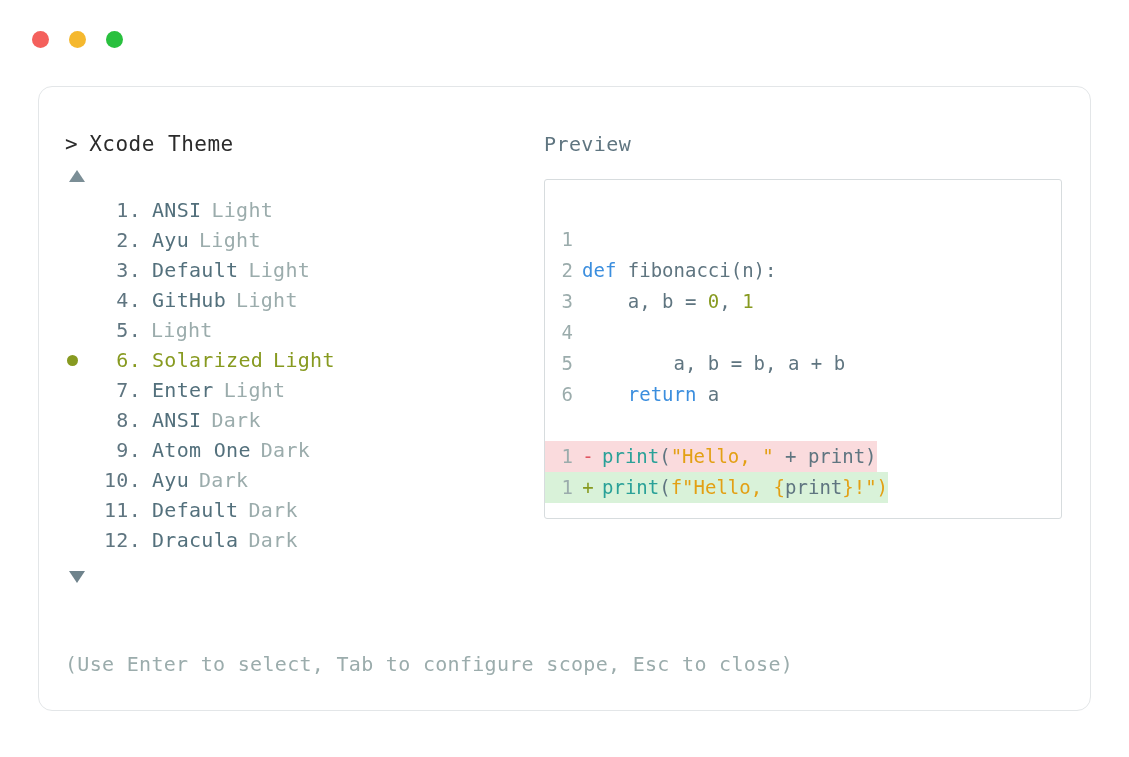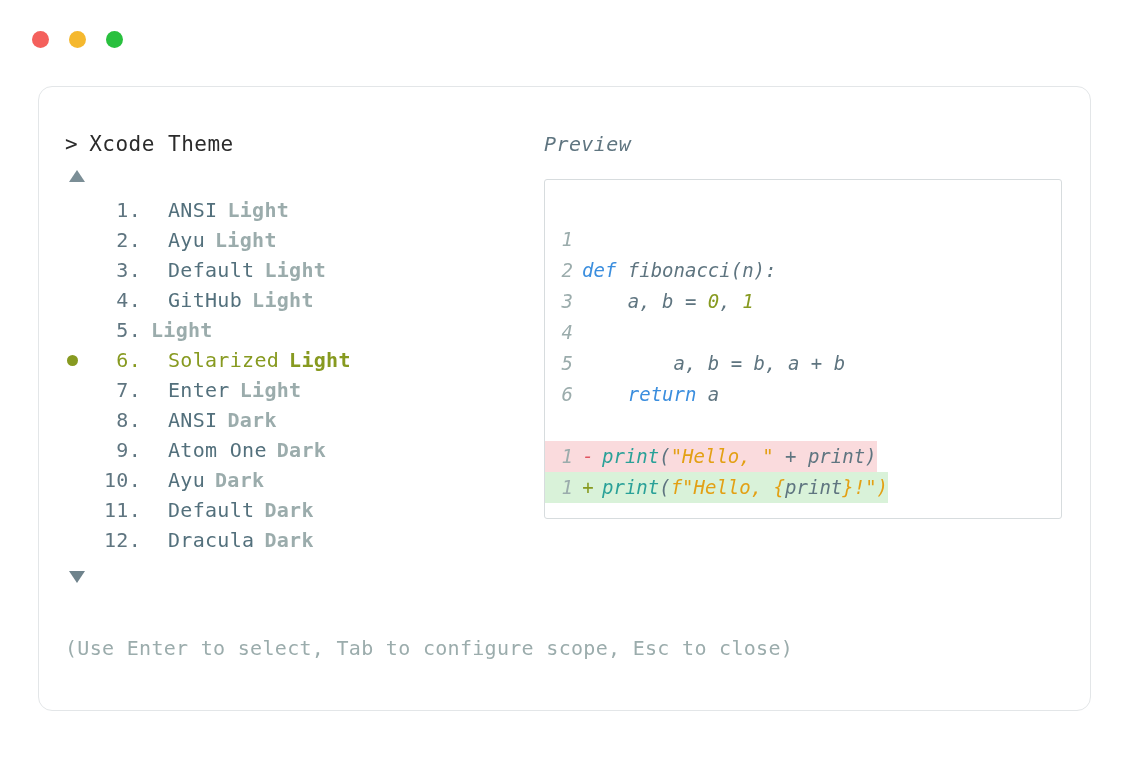--- a/index.html
+++ b/index.html
@@ -121,51 +121,49 @@
     margin-left: 2px;
   }
   .item-num {
     width: 46px;
     flex: 0 0 46px;
     text-align: right;
     color: #5f7580;
   }
   .item-name {
     color: #53707c;
-    margin-left: 27px;
+    margin-left: 11px;
   }
   .item-variant {
     color: #9bacac;
     margin-left: 10px;
-    font-weight: bold;
   }
   .theme-item.selected .item-num,
   .theme-item.selected .item-dot,
   .theme-item.selected .item-name,
   .theme-item.selected .item-variant {
     color: #879a20;
   }
 
   .footer-hint {
     position: absolute;
     left: 26px;
-    top: 549px;
+    top: 565px;
     font-size: 20px;
     letter-spacing: 0.3px;
     color: #9bacac;
     white-space: pre;
   }
 
   
   .right-pane {
     position: absolute;
     left: 505px;
     top: 44px;
     width: 520px;
-    font-style: italic;
   }
   .preview-label {
     font-size: 20px;
     line-height: 26px;
     color: #5f7580;
     letter-spacing: 0.4px;
   }
   .preview-box {
     margin-top: 22px;
     width: 518px;

